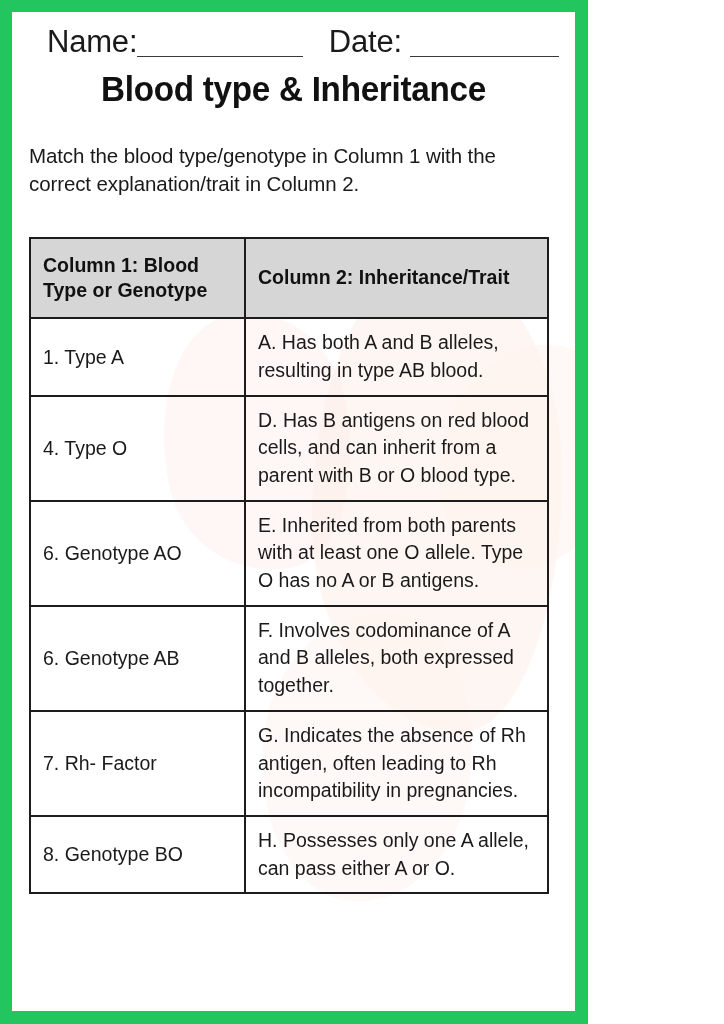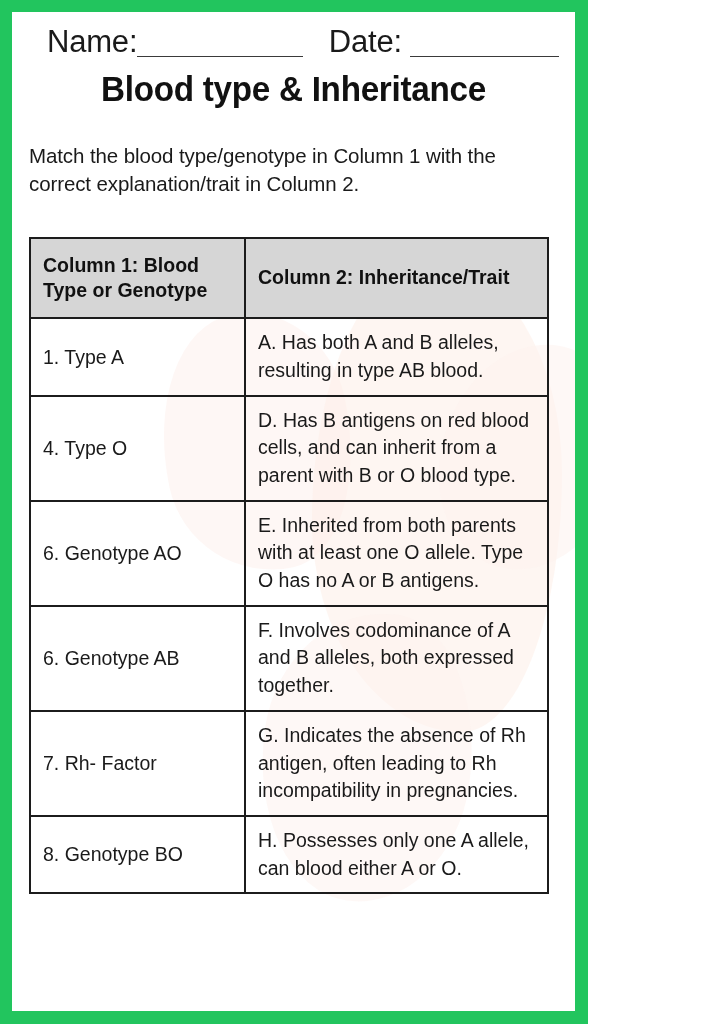--- a/index.html
+++ b/index.html
@@ -195,21 +195,21 @@
             <tr>
               <td class="left-cell">6. Genotype AB</td>
               <td class="right-cell">F. Involves codominance of A and B alleles, both expressed together.</td>
             </tr>
             <tr>
               <td class="left-cell">7. Rh- Factor</td>
               <td class="right-cell">G. Indicates the absence of Rh antigen, often leading to Rh incompatibility in pregnancies.</td>
             </tr>
             <tr>
               <td class="left-cell">8. Genotype BO</td>
-              <td class="right-cell">H. Possesses only one A allele, can blood either A or O.</td>
+              <td class="right-cell">H. Possesses only one A allele, can pass either A or O.</td>
             </tr>
           </tbody>
         </table>
       </div>
 
     </div>
   </div>
 </div>
 
 </body></html>

